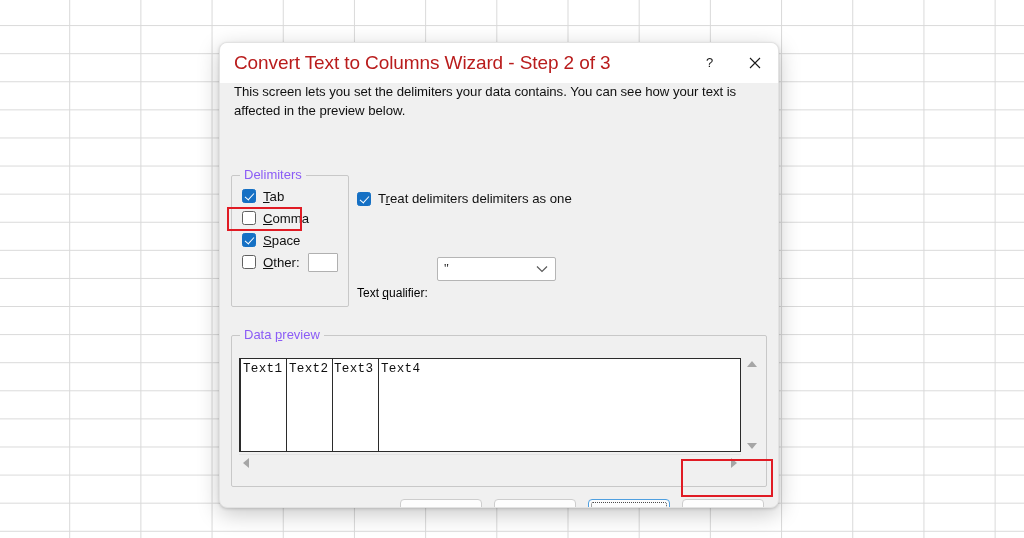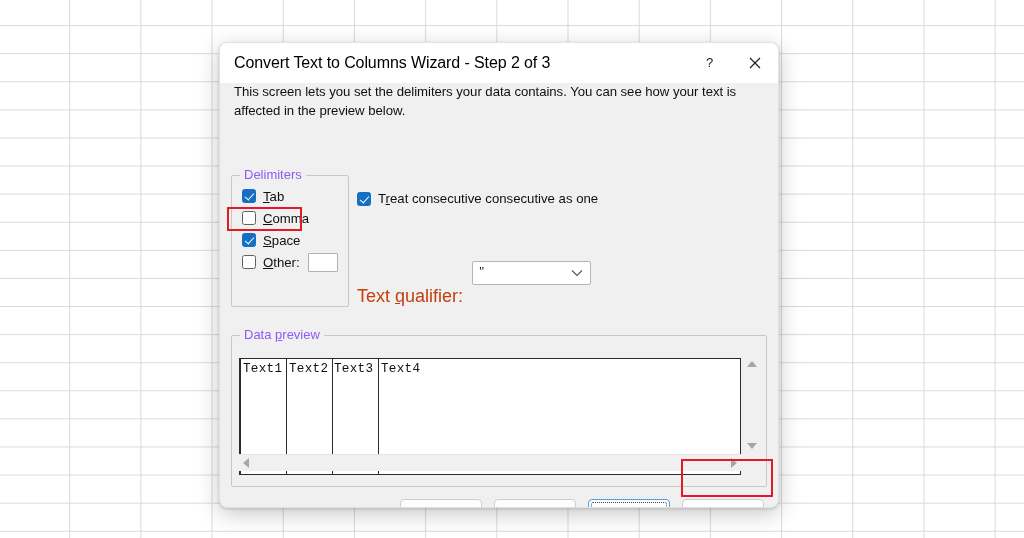--- a/index.html
+++ b/index.html
@@ -41,22 +41,22 @@
 
   .titlebar {
     height: 40px;
     background: #ffffff;
     display: flex;
     align-items: center;
     padding-left: 14px;
     position: relative;
   }
   .titlebar-text {
-    font-size: 16px;
-    color: #000000;
+    font-size: 19px;
+    color: #b91c1c;
     letter-spacing: -0.1px;
   }
   .title-btns {
     position: absolute;
     right: 0; top: 0; height: 40px;
     display: flex; align-items: center;
   }
   .title-btn {
     width: 46px; height: 40px;
     display: flex; align-items: center; justify-content: center;
@@ -171,21 +171,21 @@
     position: absolute;
     left: 137px; top: 108px;
     display: flex; align-items: center;
   }
   #qualifier-row {
     position: absolute;
     left: 137px; top: 155px;
     display: flex; align-items: center;
   }
   #qualifier-label {
-    font-size: 18px; color: #c2410c; margin-top: 48px;
+    font-size: 12px; color: #000000; margin-top: 48px;
   }
   .combo {
     width: 119px; height: 24px;
     margin-left: 9px;
     border: 1px solid #b5b5b5;
     background: #fff;
     border-radius: 2px;
     display: flex; align-items: center;
     position: relative;
   }
@@ -207,21 +207,21 @@
   #preview-group {
     left: 11px;
     top: 252px;
     width: 536px;
     height: 152px;
   }
 
   #preview-frame {
     position: absolute;
     left: 7px; top: 22px;
-    width: 502px; height: 117px;
+    width: 502px; height: 94px;
     border: 1.4px solid #2b2b2b;
     background: #fff;
     overflow: hidden;
   }
   .pv-cols {
     position: relative;
     height: 100%;
     font-family: "Liberation Mono", monospace;
     font-size: 12.6px;
     color: #101010;
@@ -348,21 +348,21 @@
           <span class="cbox"></span>
           <span class="cb-label"><u>O</u><span>ther:</span></span>
           <span id="other-input"></span>
         </div>
 
       </div>
     </div>
 
     <div id="consec-row">
       <span class="cbox checked"></span>
-      <span class="cb-label"><span>T</span><u>r</u><span>eat consecutive consecutive as one</span></span>
+      <span class="cb-label"><span>T</span><u>r</u><span>eat delimiters delimiters as one</span></span>
     </div>
 
     <div id="qualifier-row">
       <span id="qualifier-label"><span>Text </span><u>q</u><span>ualifier:</span></span>
       <div class="combo">
         <span class="combo-value">"</span>
         <span class="combo-arrow">
           <svg width="12" height="8" viewBox="0 0 12 8">
             <path d="M1 1.5 L6 6.5 L11 1.5" stroke="#5a5a5a" stroke-width="1.2" fill="none"></path>
           </svg>

